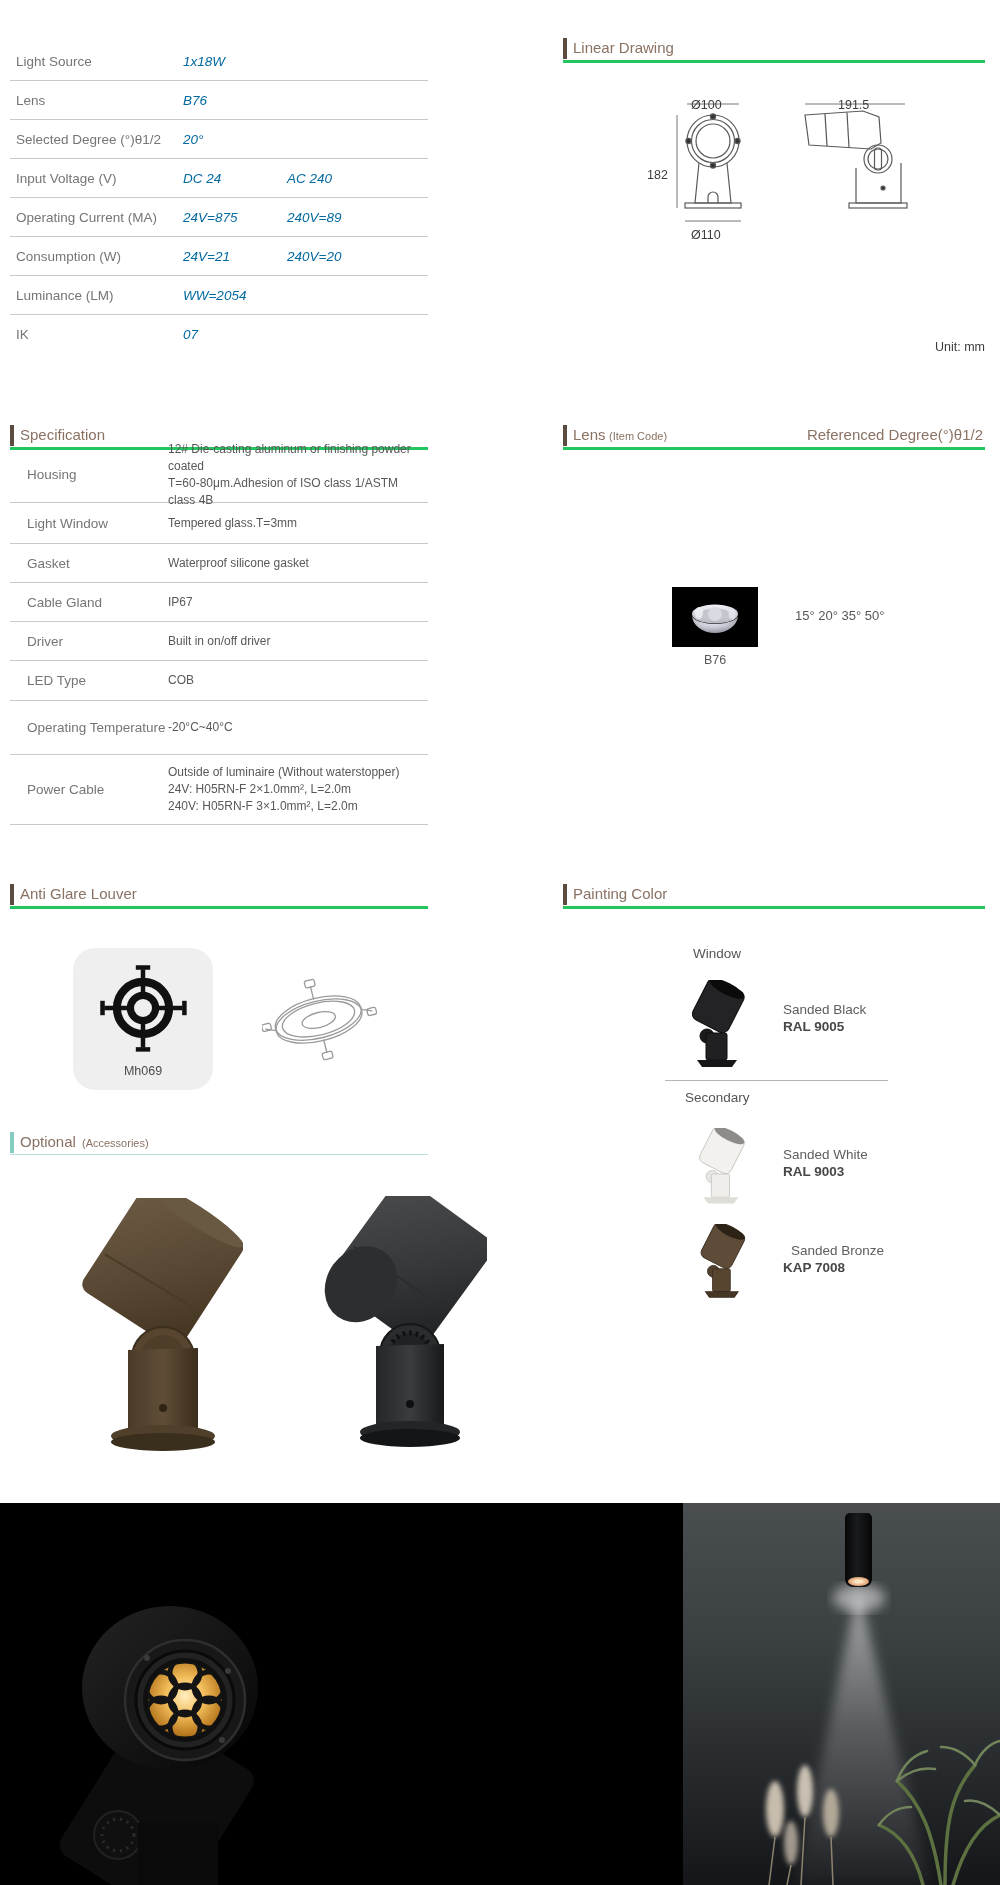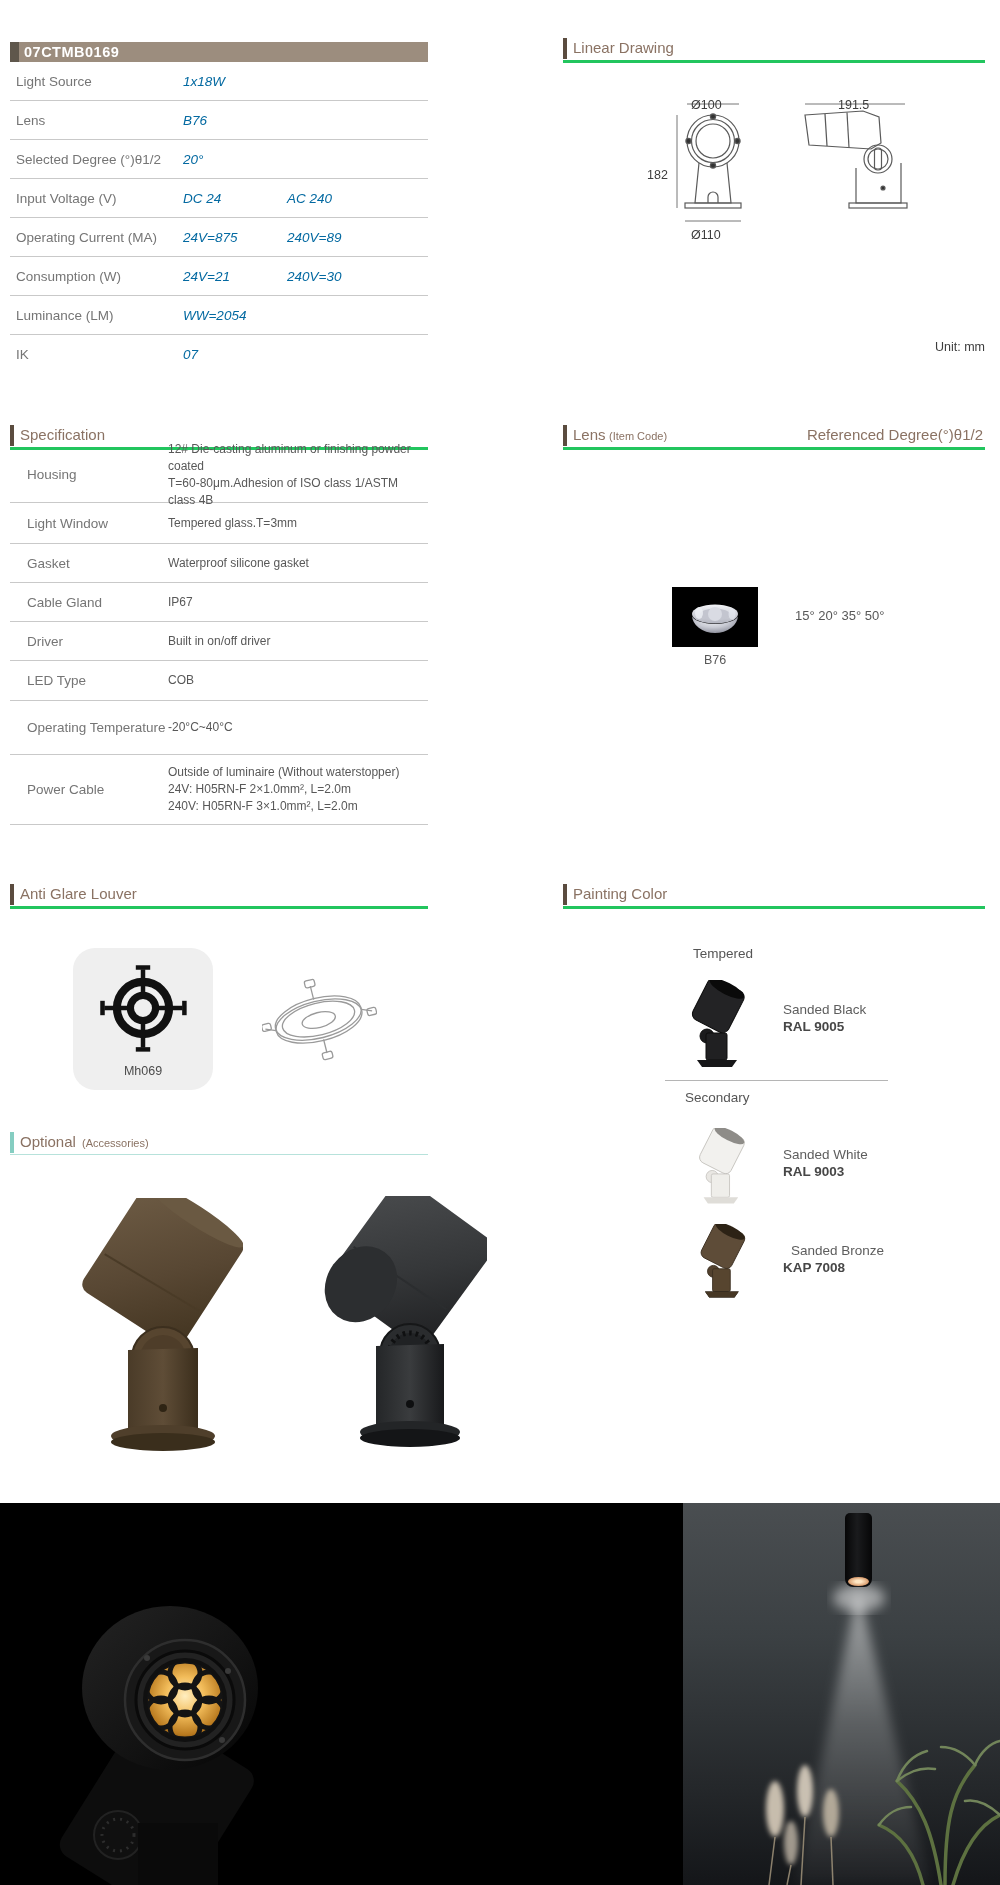--- a/index.html
+++ b/index.html
@@ -53,24 +53,20 @@
         background:linear-gradient(180deg,#4a4e51 0%,#3b4043 35%,#24272a 75%,#141619 100%);}
   .wall-lamp{position:absolute;left:162px;top:10px;width:27px;height:74px;background:linear-gradient(90deg,#060607,#1a1b1d 45%,#060607);border-radius:5px 5px 8px 8px;}
   .wall-lamp .lit{position:absolute;left:3px;bottom:1px;width:21px;height:9px;border-radius:50%;background:radial-gradient(#ffe7c4 20%,#d89a6b 70%,#6b4a33);}
 </style>
 </head>
 <body>
 
 <div class="page">
 
   <div class="abs" style="left:10px;top:42px;width:418px;">
-    <div class="titlebar">
-      <span class="sq"></span>
-      <span class="code">07CTMB0169</span>
-    </div>
     <div class="qrow">
       <span class="ql">Light Source</span>
       <span class="qv"><span class="v1">1x18W</span></span>
     </div>
     <div class="qrow">
       <span class="ql">Lens</span>
       <span class="qv"><span class="v1">B76</span></span>
     </div>
     <div class="qrow">
       <span class="ql">Selected Degree (°)θ1/2</span>
@@ -79,21 +75,21 @@
     <div class="qrow w2">
       <span class="ql">Input Voltage (V)</span>
       <span class="qv"><span class="v1">DC 24</span><span class="v2">AC 240</span></span>
     </div>
     <div class="qrow w2">
       <span class="ql">Operating Current (MA)</span>
       <span class="qv"><span class="v1">24V=875</span><span class="v2">240V=89</span></span>
     </div>
     <div class="qrow w2">
       <span class="ql">Consumption (W)</span>
-      <span class="qv"><span class="v1">24V=21</span><span class="v2">240V=30</span></span>
+      <span class="qv"><span class="v1">24V=21</span><span class="v2">240V=20</span></span>
     </div>
     <div class="qrow">
       <span class="ql">Luminance (LM)</span>
       <span class="qv"><span class="v1">WW=2054</span></span>
     </div>
     <div class="qrow last">
       <span class="ql">IK</span>
       <span class="qv"><span class="v1">07</span></span>
     </div>
   </div>
@@ -262,21 +258,21 @@
         <rect x="106" y="45" width="9" height="7" rx="2"></rect>
       </g>
     </svg>
   </div>
 
   <div class="abs" style="left:563px;top:884px;width:422px;height:420px;">
     <div class="sec-head">
       <span class="bar"></span>
       <span class="sec-title">Painting Color</span>
     </div>
-    <div class="grp-label" style="left:130px;top:62px;">Tempered</div>
+    <div class="grp-label" style="left:130px;top:62px;">Window</div>
 
     <svg class="abs" style="left:122px;top:96px;" width="62" height="90" viewBox="0 0 62 90">
       <g transform="rotate(27 31 30)">
         <rect x="11" y="2" width="40" height="46" rx="7" fill="#232325" stroke="#0d0d0d" stroke-width="1"></rect>
         <ellipse cx="31" cy="6" rx="19" ry="6" fill="#0a0a0a"></ellipse>
       </g>
       <circle cx="22" cy="56" r="7" fill="#1b1b1d" stroke="#0d0d0d"></circle>
       <rect x="21" y="53" width="21" height="27" rx="2" fill="#202022" stroke="#0d0d0d"></rect>
       <path d="M12 80 L52 80 L47 87 L17 87 Z" fill="#161618"></path>
     </svg>

